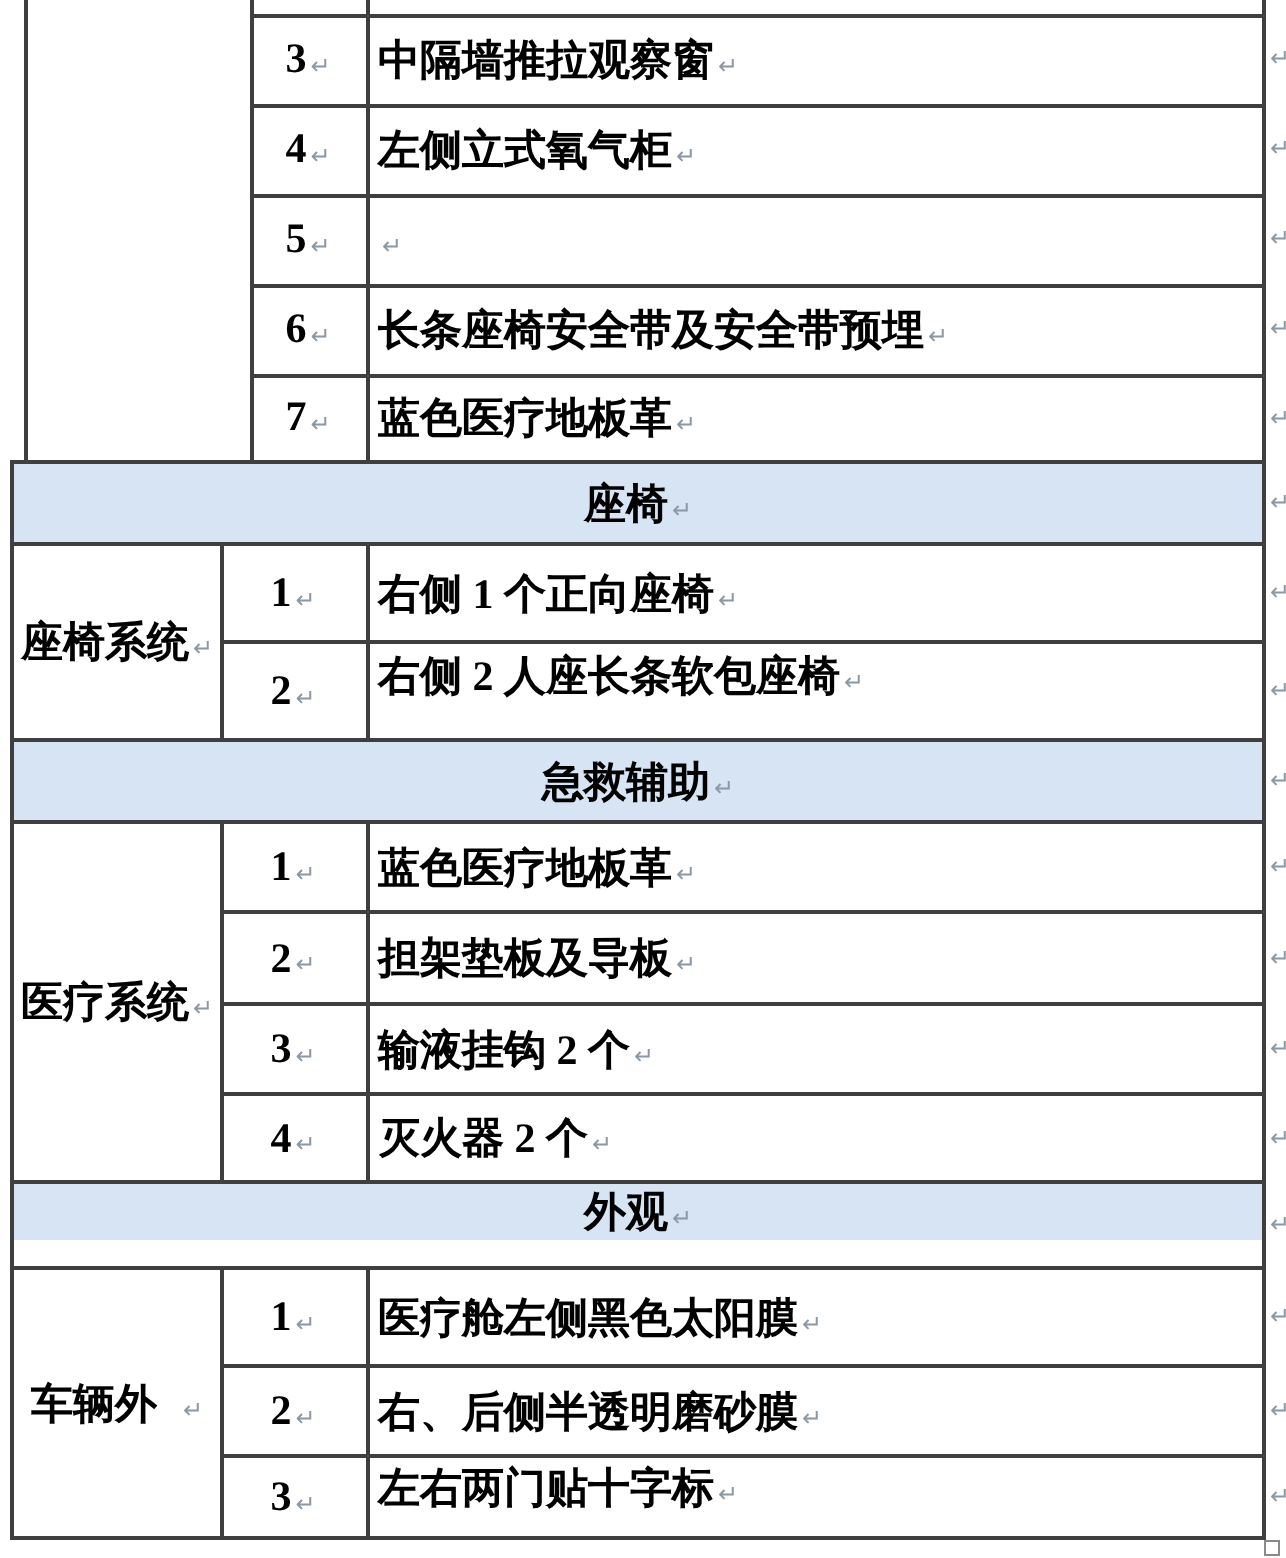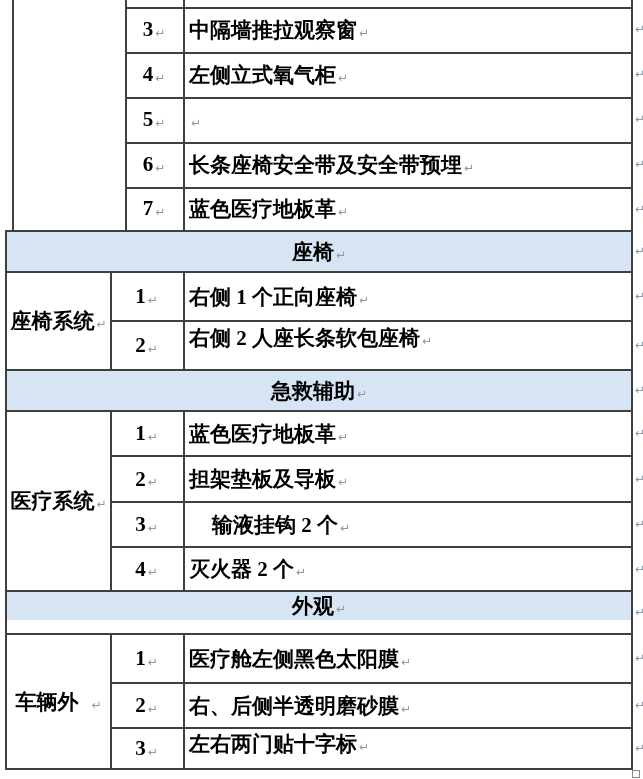--- a/index.html
+++ b/index.html
@@ -138,21 +138,21 @@
       <span class="pmark">↵</span>
     </div>
   <div class="cell" style="left:189px;top:457px;height:44px;">
       <span>担架垫板及导板</span>
       <span class="pmark">↵</span>
     </div>
   <div class="cell num" style="left:110px;top:503px;width:73px;height:43px;">
       <span>3</span>
       <span class="pmark">↵</span>
     </div>
-  <div class="cell" style="left:189px;top:503px;height:43px;margin-left:23px;">
+  <div class="cell" style="left:189px;top:503px;height:43px;">
       <span>输液挂钩 2 个</span>
       <span class="pmark">↵</span>
     </div>
   <div class="cell num" style="left:110px;top:548px;width:73px;height:42px;">
       <span>4</span>
       <span class="pmark">↵</span>
     </div>
   <div class="cell" style="left:189px;top:548px;height:42px;">
       <span>灭火器 2 个</span>
       <span class="pmark">↵</span>

